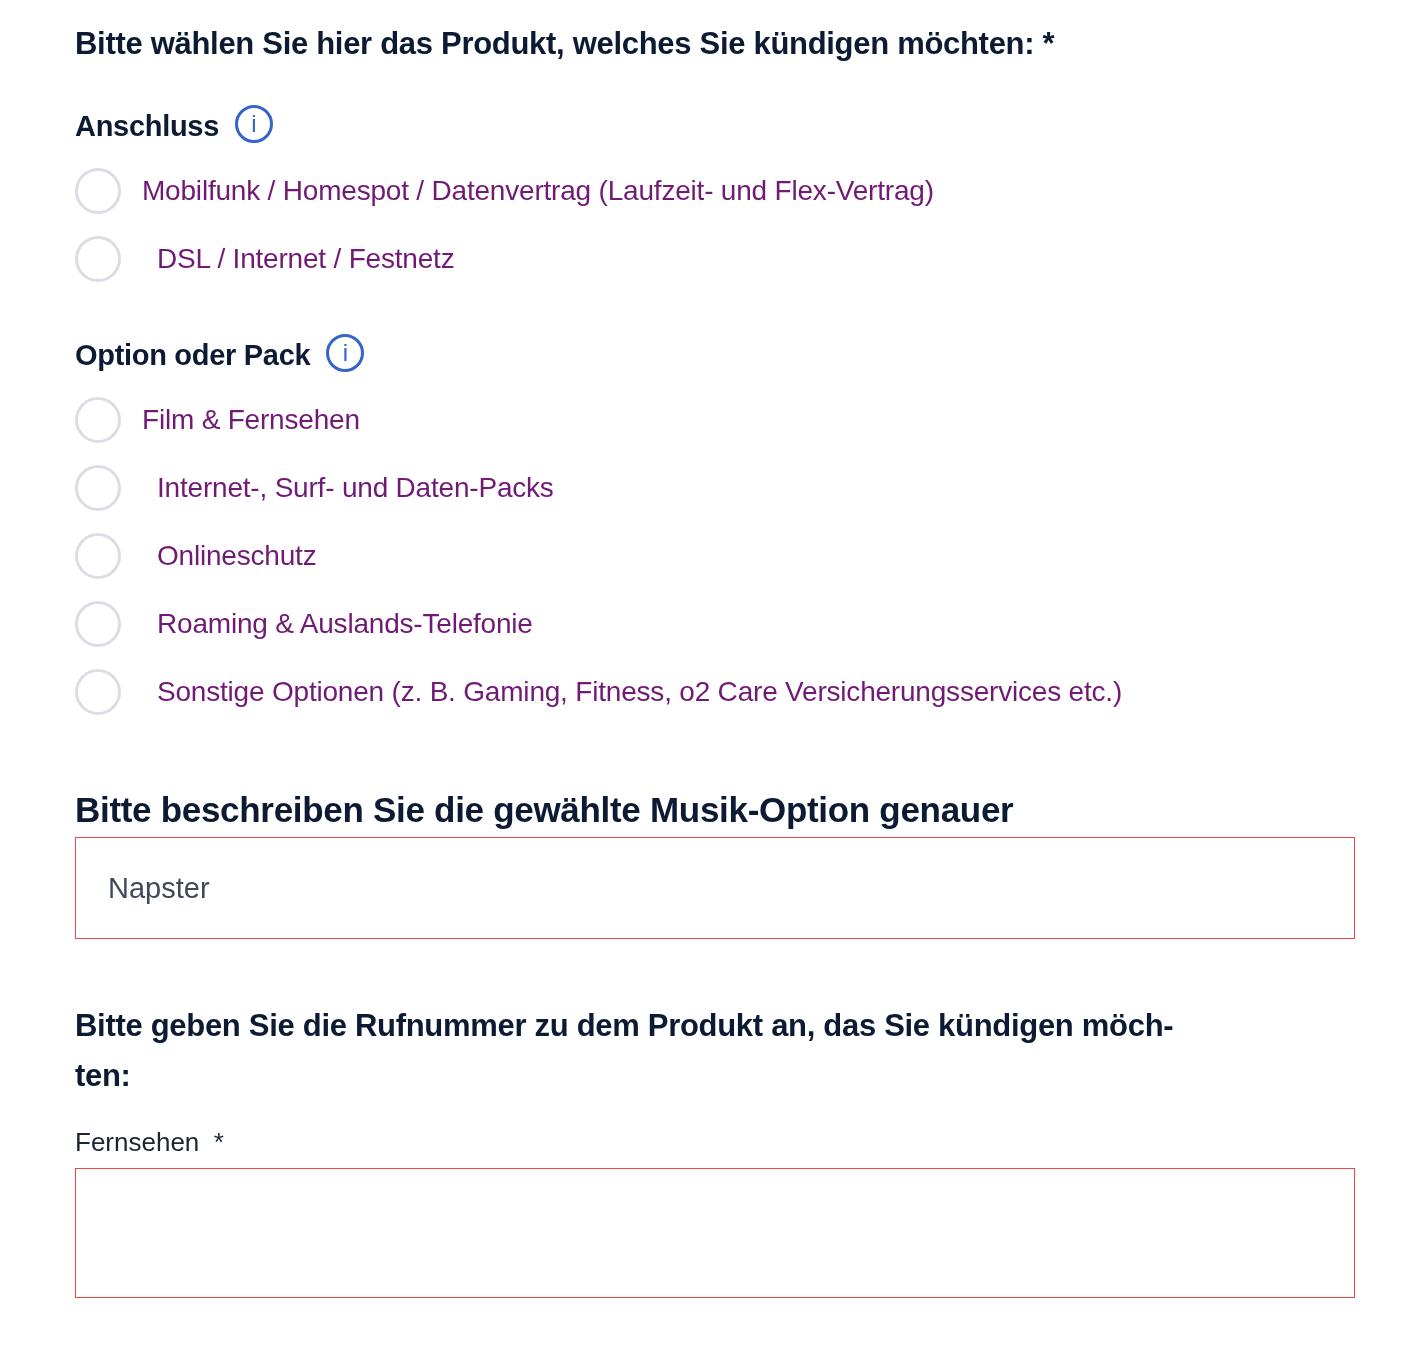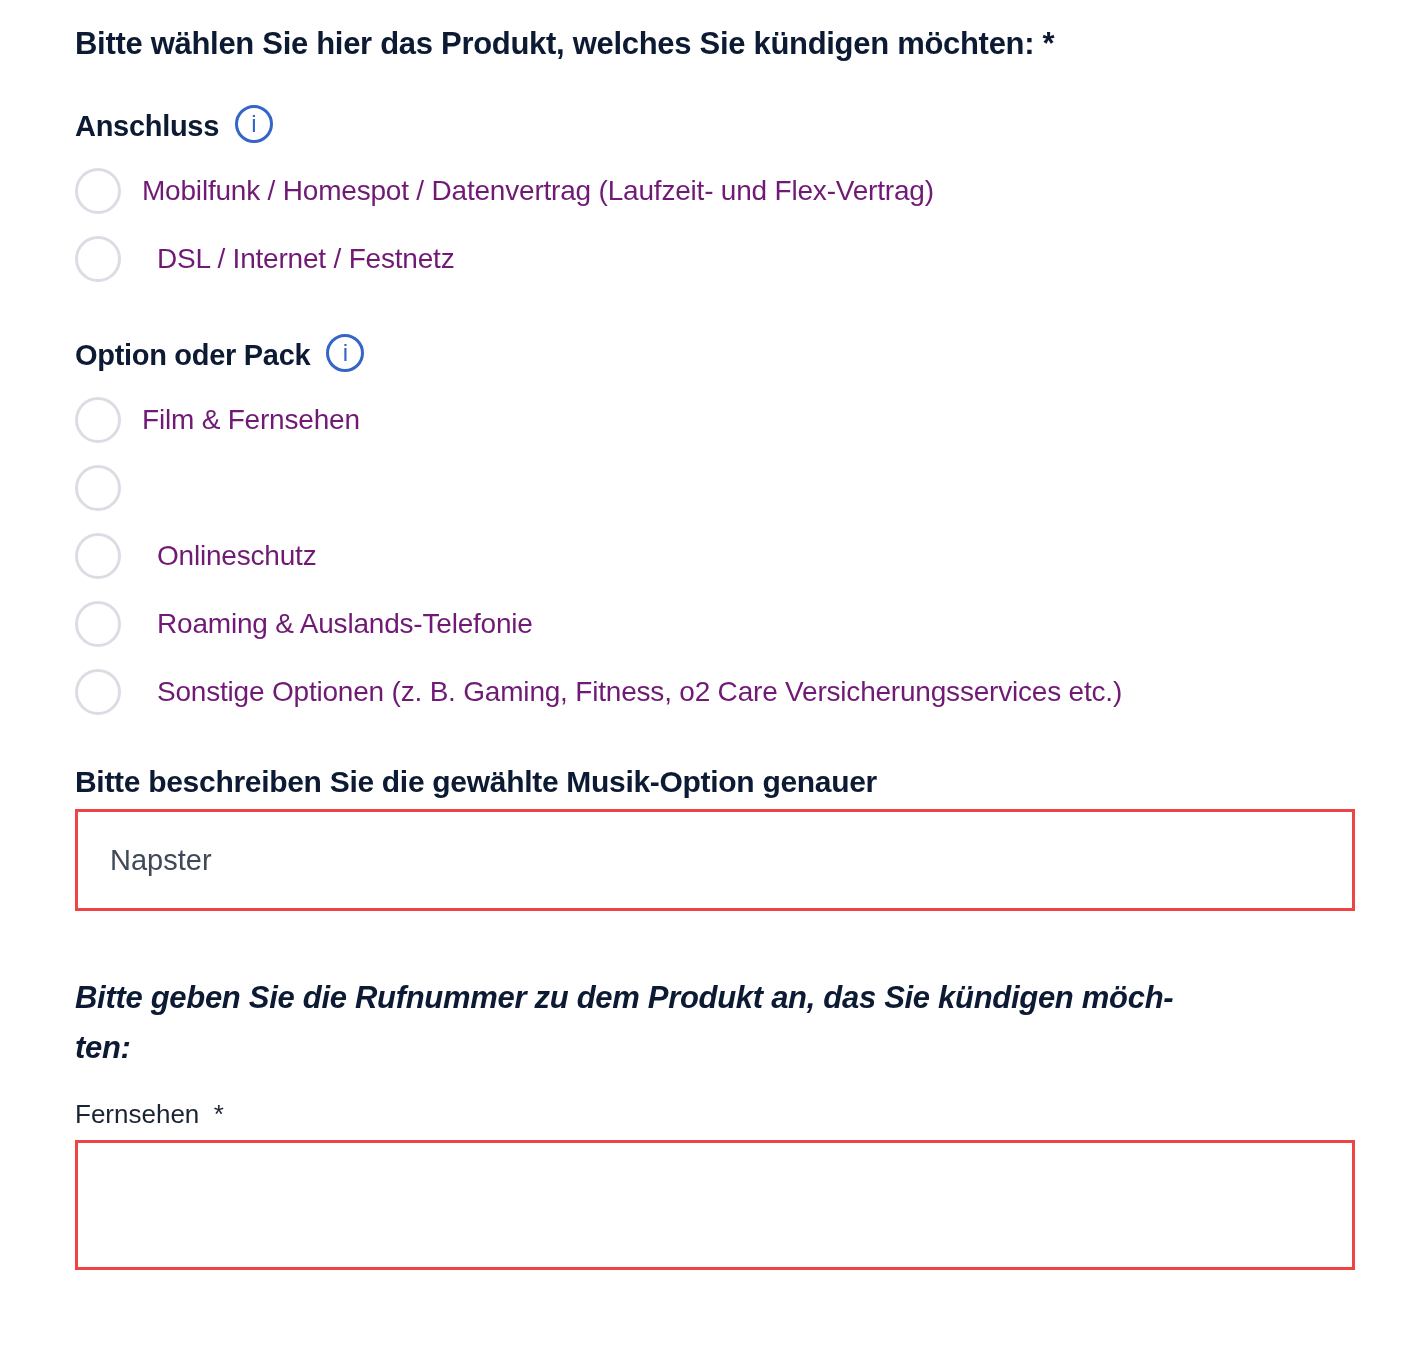--- a/index.html
+++ b/index.html
@@ -79,48 +79,47 @@
     border-radius: 50%;
     background: #72c48b;
   }
   .radio-label {
     font-size: 28px;
     color: #701a75;
     line-height: 34px;
     letter-spacing: -0.2px;
   }
   .section-heading {
-    margin-top: 48px;
-    font-size: 30px;
+    margin-top: 76px;
+    font-size: 35px;
     font-weight: 700;
     letter-spacing: -0.3px;
     color: #0d1a33;
     line-height: 35px;
   }
   .section-heading.large {
     margin-top: 62px;
     font-size: 31px;
     line-height: 50px;
     white-space: pre-line;
-    font-style: italic;
   }
   .field-label {
     margin-top: 30px;
     font-size: 26px;
     color: #1b2433;
     line-height: 30px;
     white-space: pre-wrap;
   }
   .field-label.second { margin-top: 26px; }
   .text-input {
     display: block;
     margin-top: 10px;
     width: 1280px;
     height: 102px;
-    border: 3px solid #ef4444;
+    border: 1px solid #ef4444;
     background: #ffffff;
     font-family: "Liberation Sans", "DejaVu Sans", sans-serif;
     font-size: 29px;
     color: #3f4957;
     padding: 16px 32px;
     outline: none;
   }
   .text-input.tall {
     margin-top: 11px;
     height: 130px;
@@ -154,20 +153,21 @@
     <span class="info-icon">i</span>
   </div>
 
   <div class="options">
     <div class="radio-row">
       <span class="radio"></span>
       <span class="radio-label">Film &amp; Fernsehen</span>
     </div>
     <div class="radio-row">
       <span class="radio"></span>
+      <span class="radio-label">Internet-, Surf- und Daten-Packs</span>
     </div>
     <div class="radio-row">
       <span class="radio"></span>
       <span class="radio-label">Onlineschutz</span>
     </div>
     <div class="radio-row">
       <span class="radio"></span>
       <span class="radio-label">Roaming &amp; Auslands-Telefonie</span>
     </div>
     <div class="radio-row">

